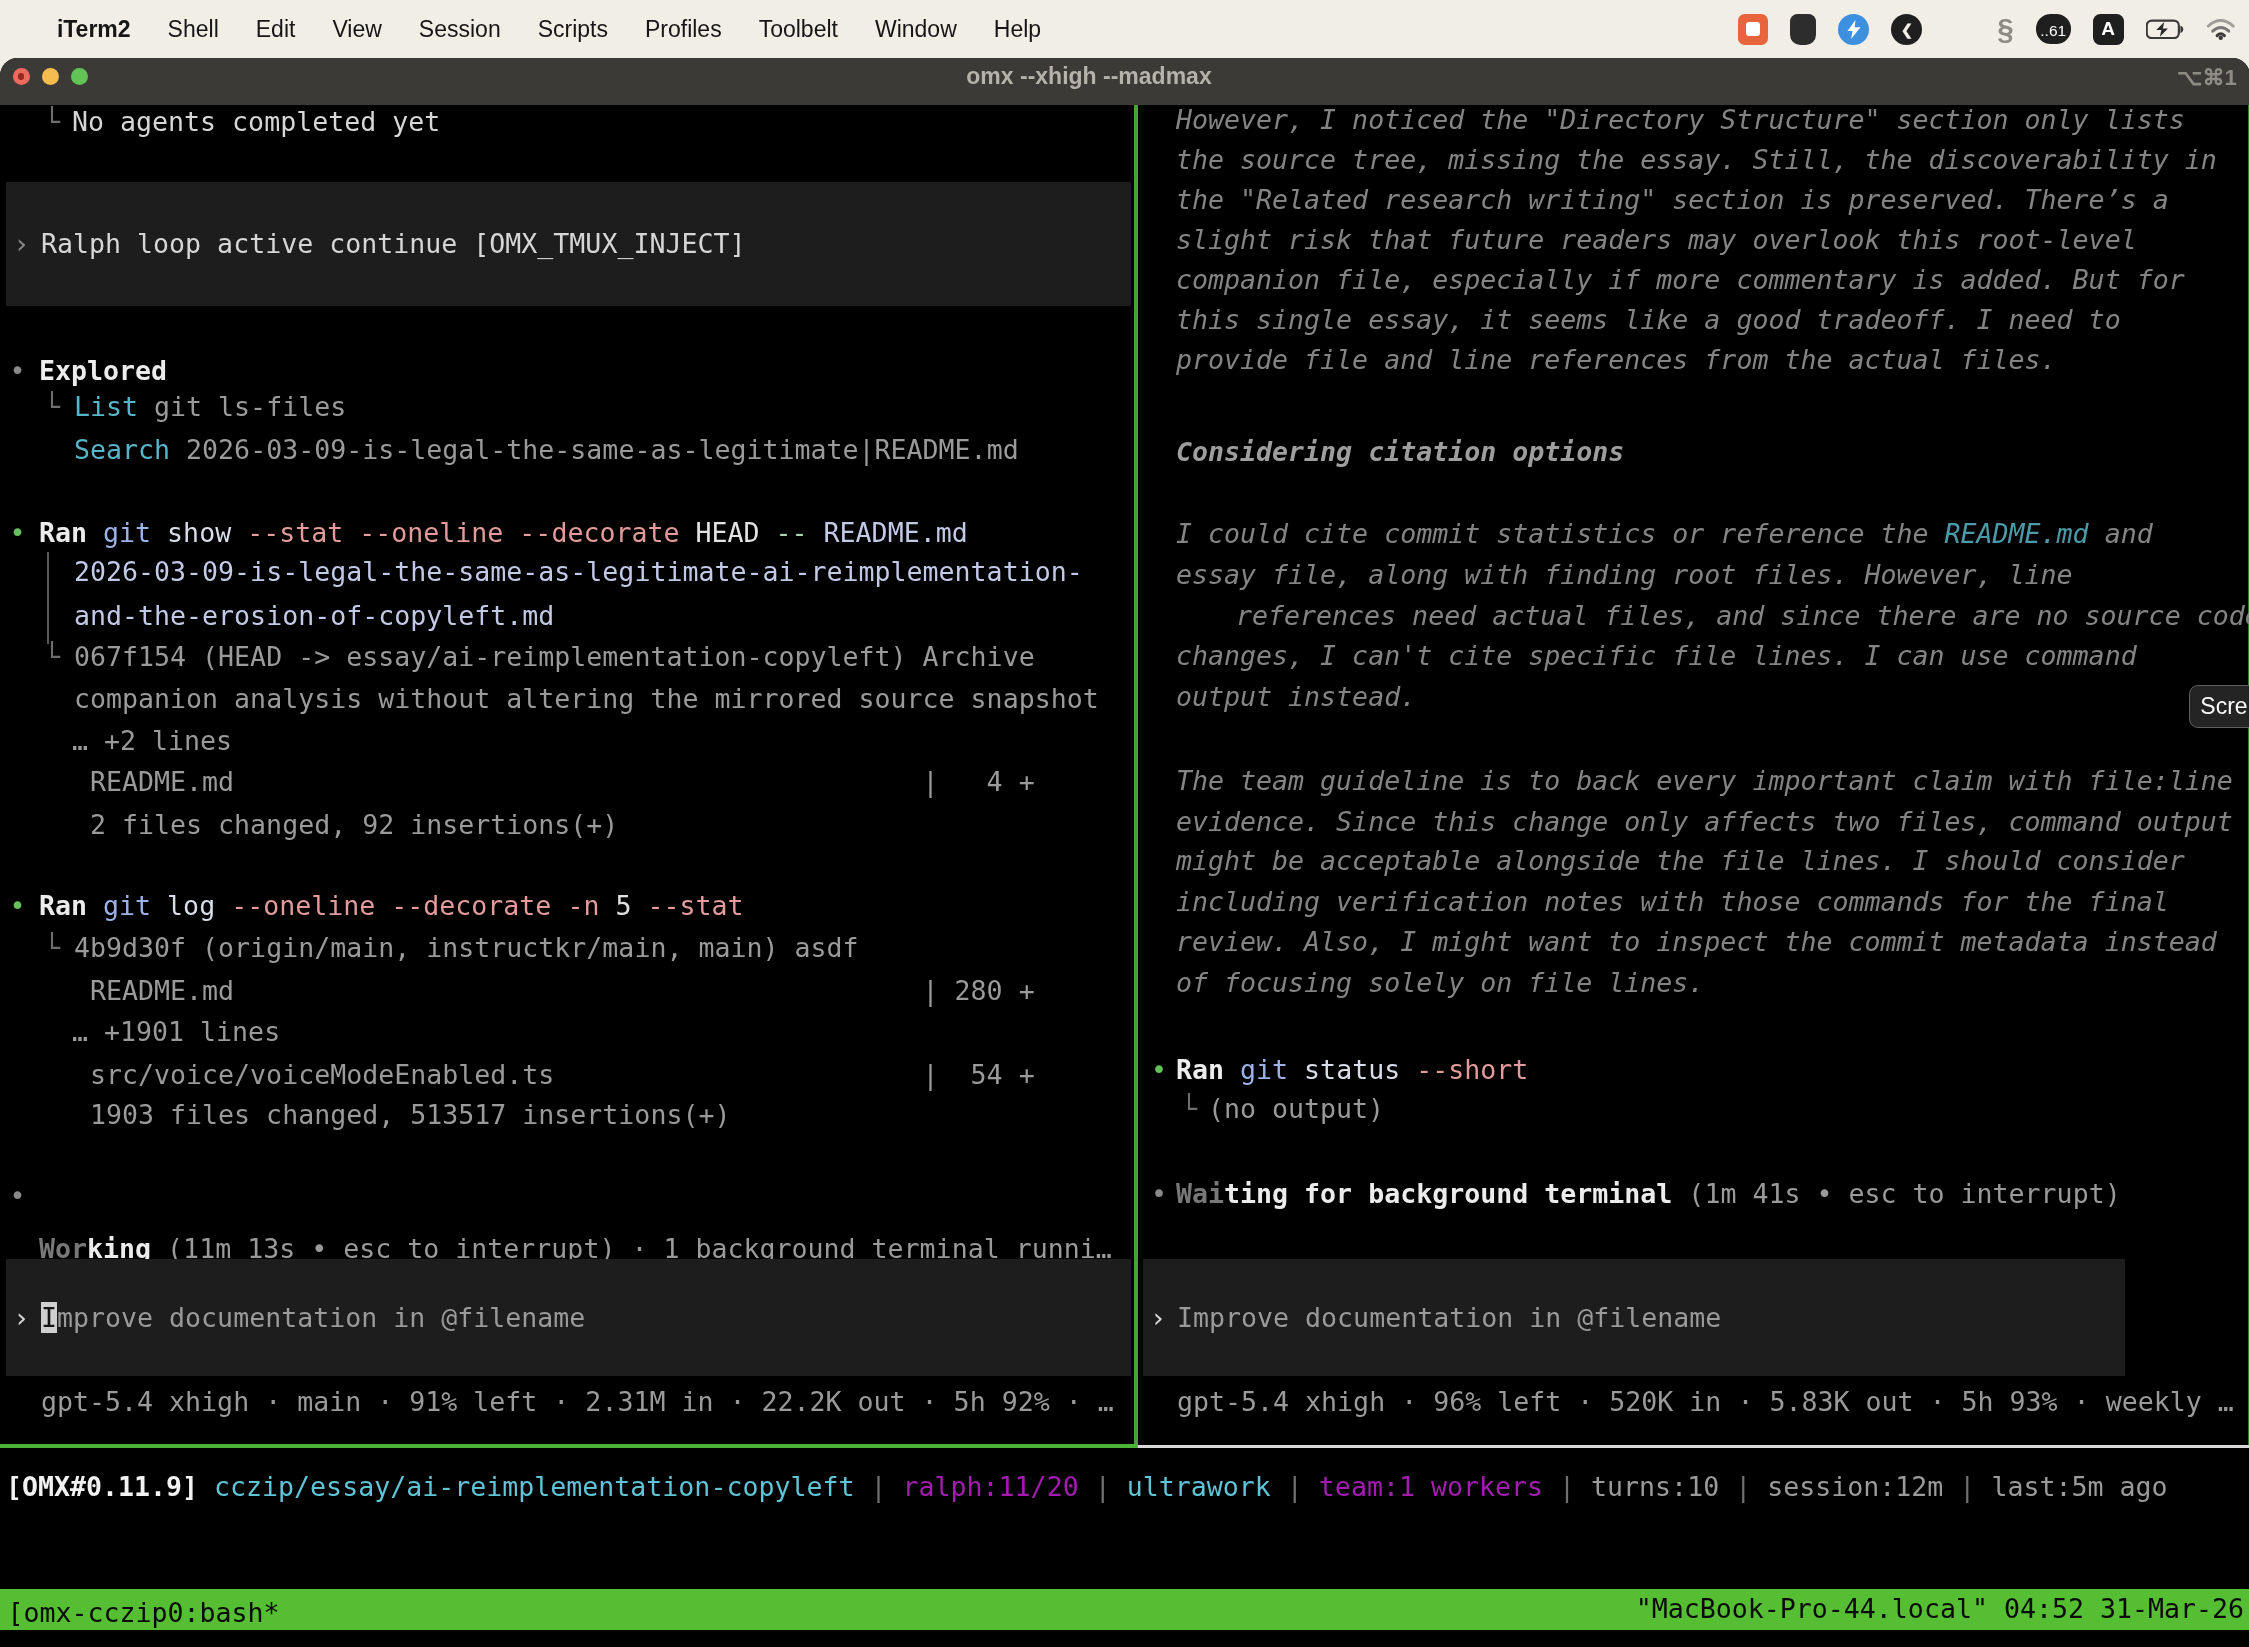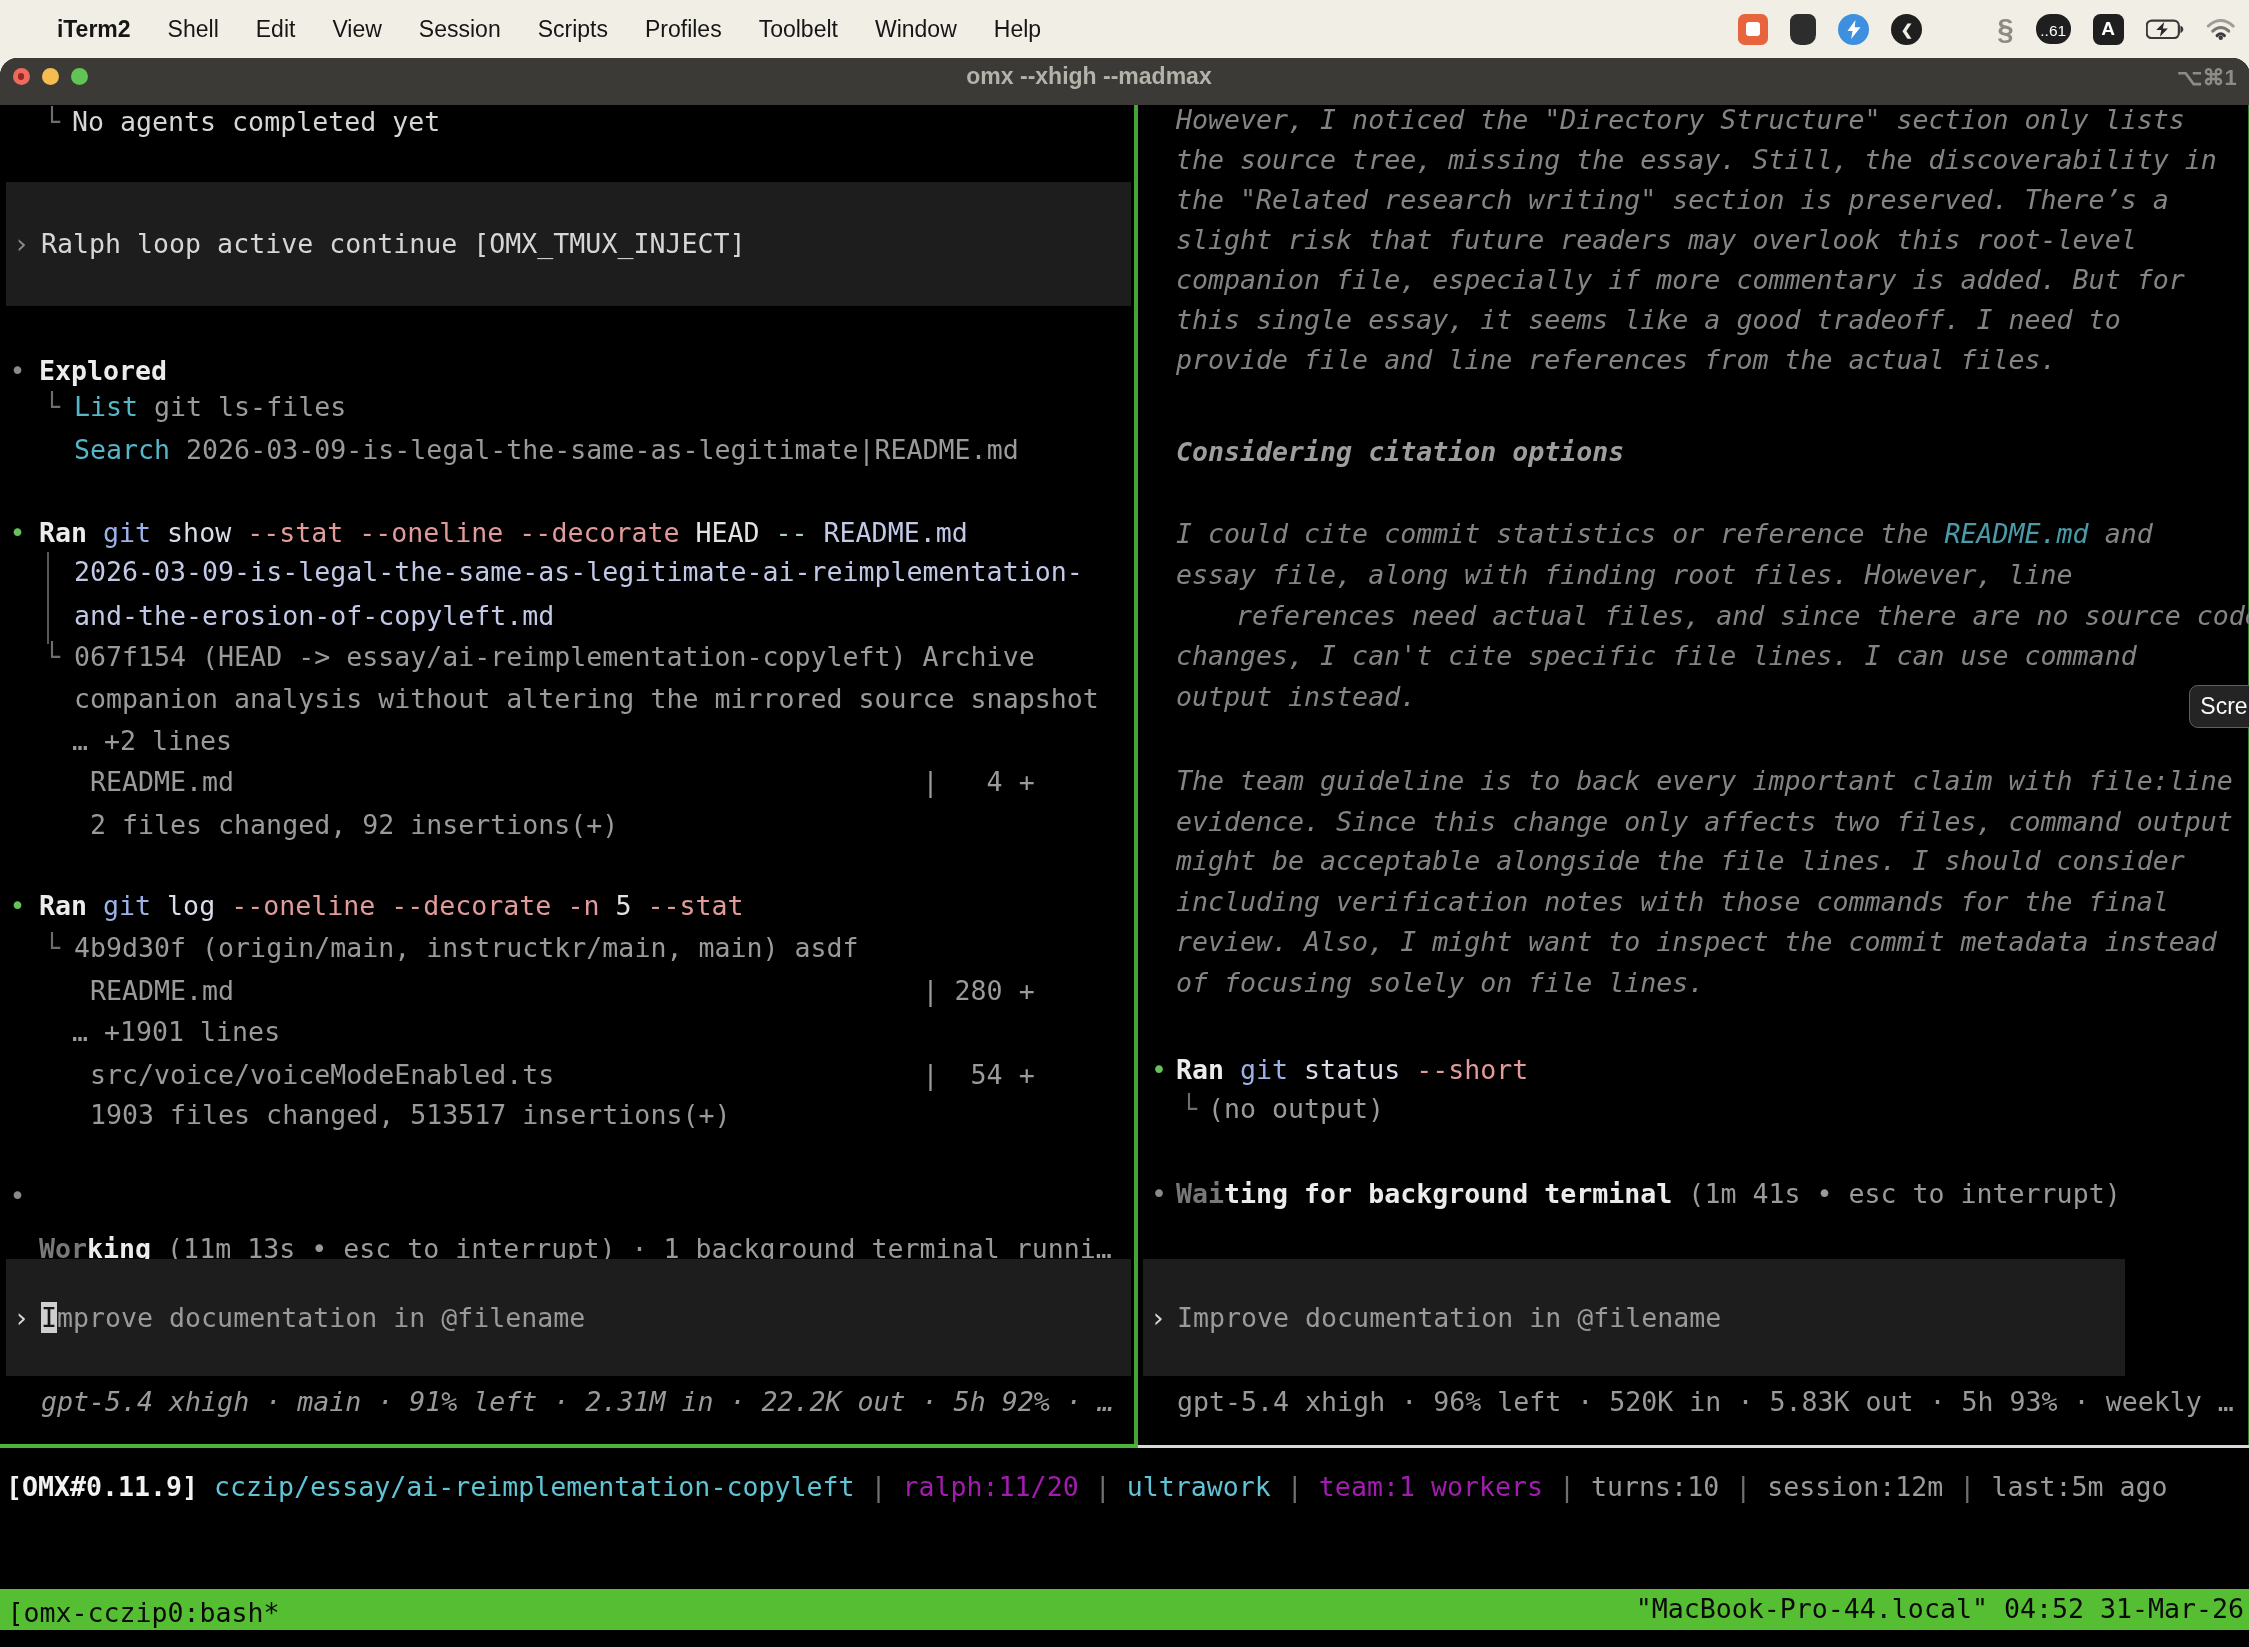--- a/index.html
+++ b/index.html
@@ -203,21 +203,21 @@
 <div class="ln" style="left:72px; top:1015px;">… +1901 lines</div>
 <div class="ln" style="left:90px; top:1058px;">src/voice/voiceModeEnabled.ts                       |  54 +</div>
 <div class="ln" style="left:90px; top:1098px;">1903 files changed, 513517 insertions(+)</div>
 
 <div class="ln b-gray" style="left:9.6px; top:1179px;">•</div>
 <div class="ln" style="left:39px; top:1232px;"><span class="w-dim">Wor</span><span class="w-br">king</span><span> (11m 13s • esc to interrupt) · 1 background terminal runni…</span></div>
 
 <div class="box" style="left:5.9px; top:1259px; width:1125px; height:117px;"></div>
 <div class="ln c-lt" style="left:13.3px; top:1301px;">›</div>
 <div class="ln" style="left:41px; top:1301px;"><span class="cursor">I</span><span>mprove documentation in @filename</span></div>
-<div class="ln" style="left:41px; top:1385px;font-style:italic;">gpt-5.4 xhigh · main · 91% left · 2.31M in · 22.2K out · 5h 92% · …</div>
+<div class="ln" style="left:41px; top:1385px;">gpt-5.4 xhigh · main · 91% left · 2.31M in · 22.2K out · 5h 92% · …</div>
 
 <div class="div-v"></div>
 <div class="bd-left"></div>
 <div class="bd-right"></div>
 <div class="edge-r"></div>
 
 <div class="ln it" style="left:1176px; top:103px;">However, I noticed the "Directory Structure" section only lists</div>
 <div class="ln it" style="left:1176px; top:143px;">the source tree, missing the essay. Still, the discoverability in</div>
 <div class="ln it" style="left:1176px; top:183px;">the "Related research writing" section is preserved. There’s a</div>
 <div class="ln it" style="left:1176px; top:223px;">slight risk that future readers may overlook this root-level</div>

